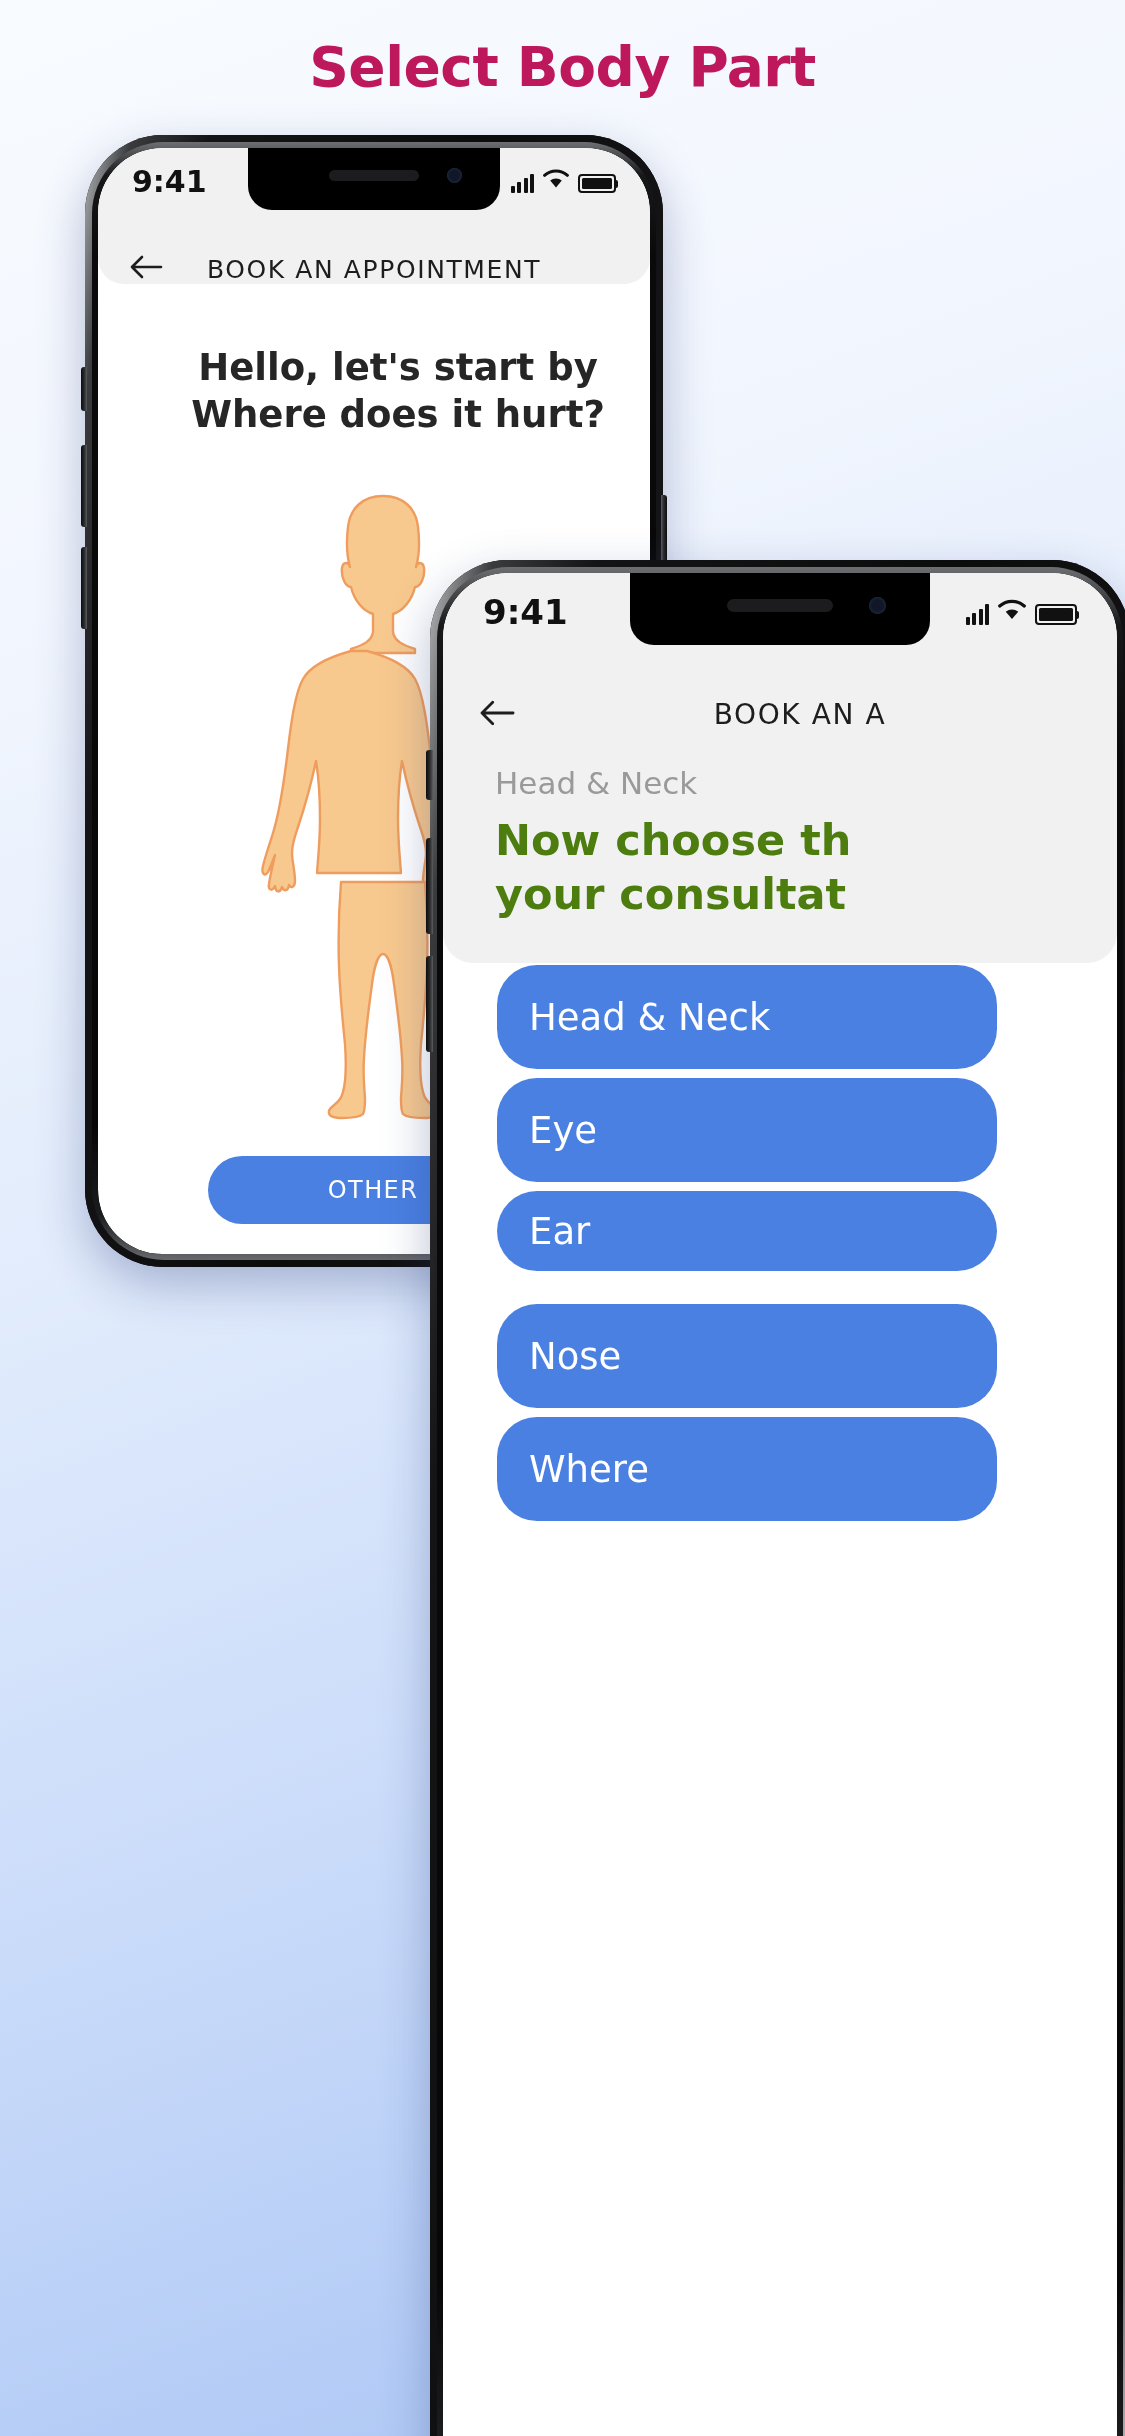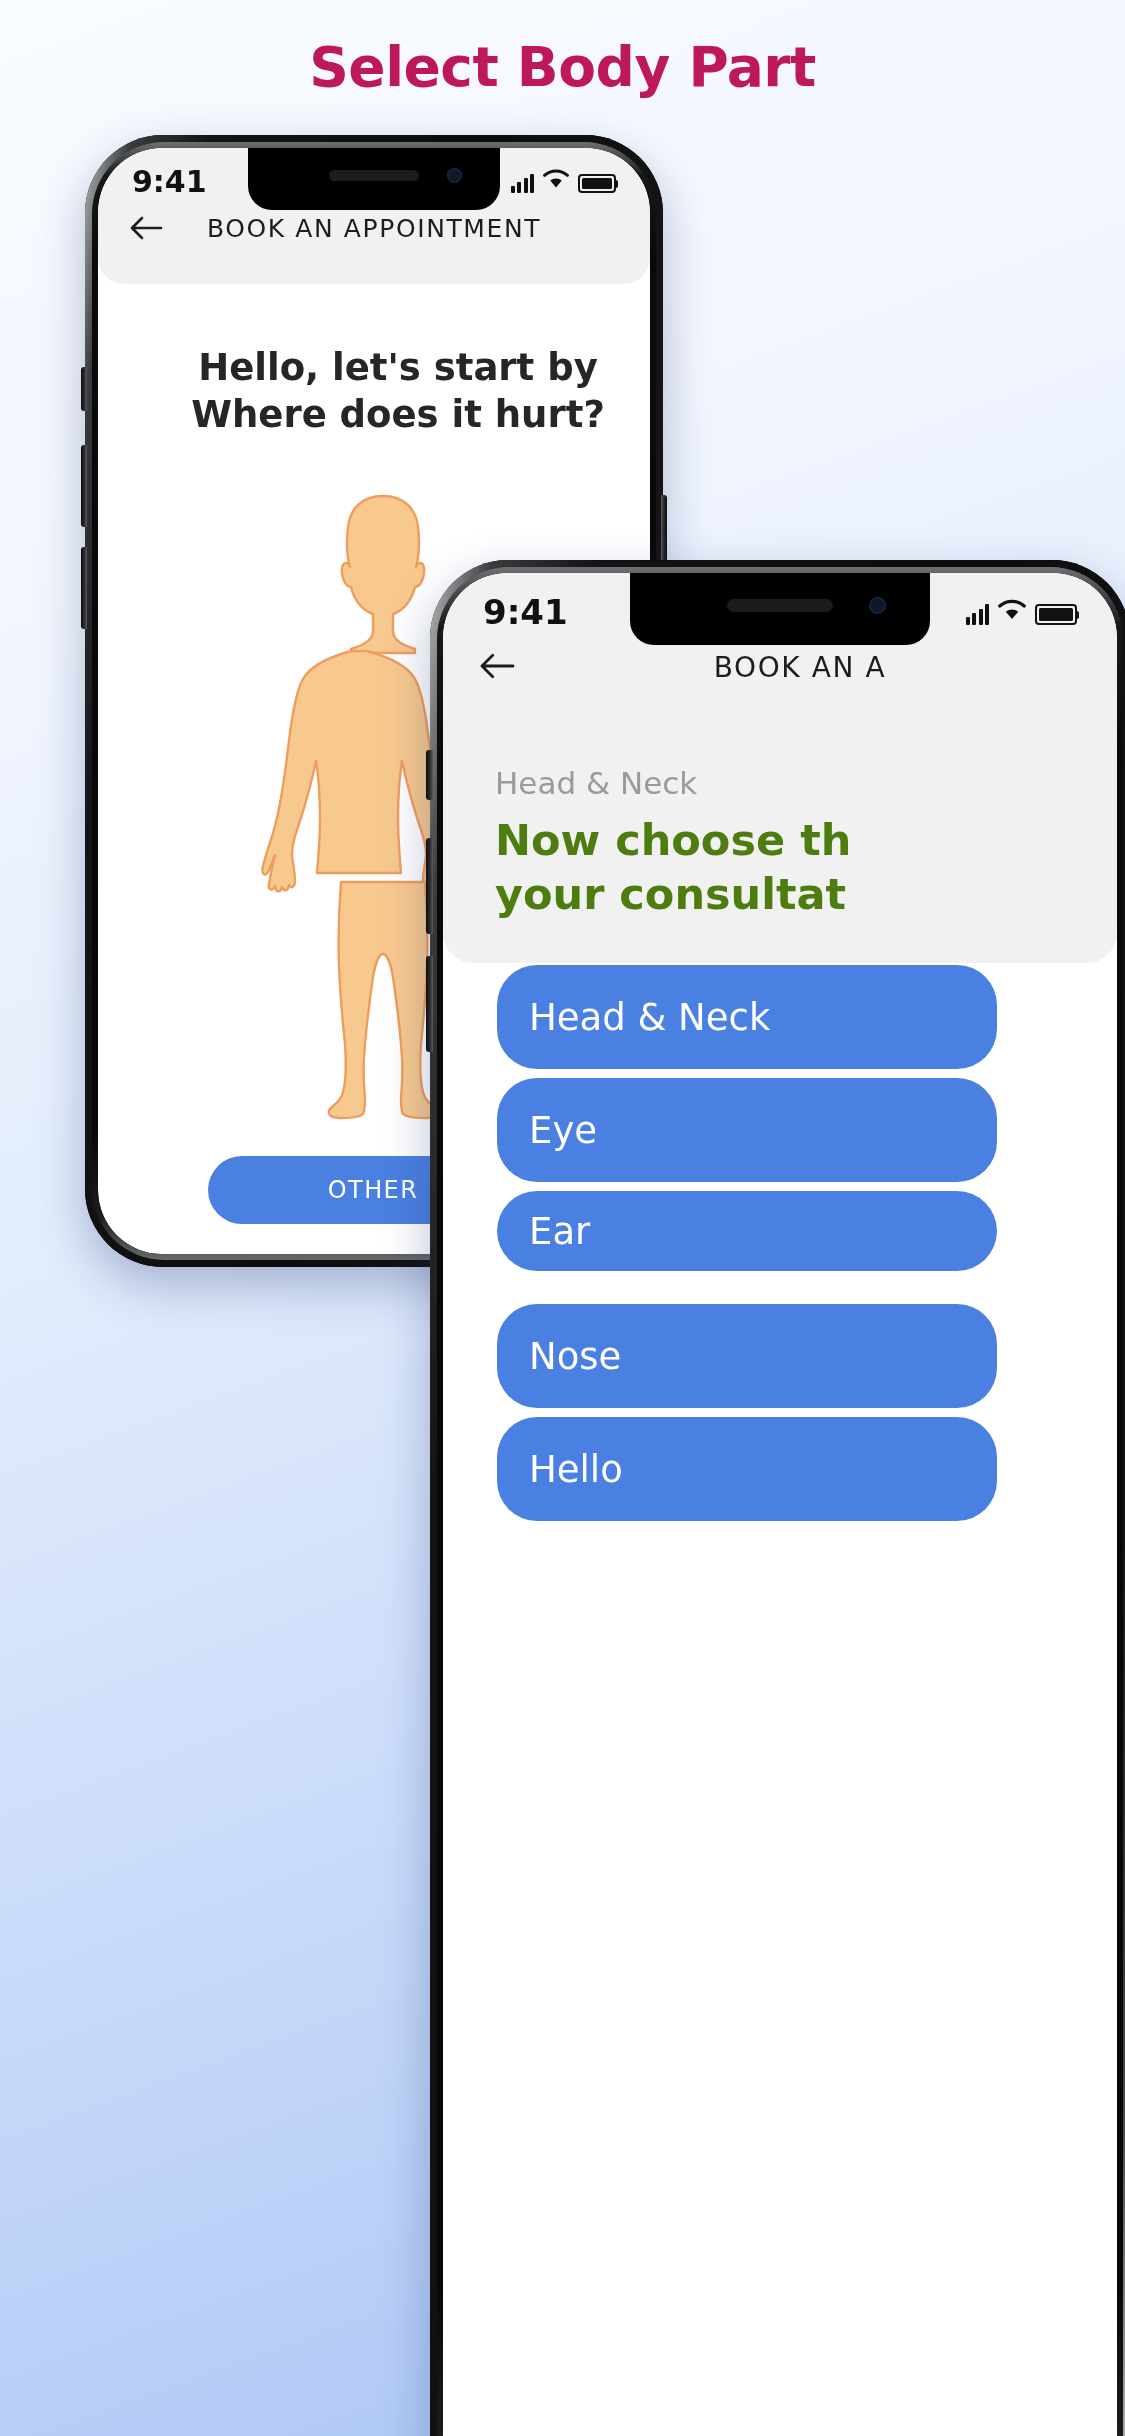--- a/index.html
+++ b/index.html
@@ -83,21 +83,21 @@
     display:flex; align-items:center;
   }
   .batt::after{ content:""; position:absolute; right:-4px; top:50%; transform:translateY(-50%);
     width:2.5px; height:8px; background:#111; border-radius:0 2px 2px 0;}
   .batt span{ display:block; background:#111; border-radius:1.5px; }
 
   
   .navbar {
     position:absolute; left:0; width:100%;
     background:#f1f1f1;
-    display:flex; align-items:flex-start;
+    display:flex; align-items:flex-end;
     border-bottom-left-radius:26px; border-bottom-right-radius:26px;
     z-index:4;
   }
   .nav-title {
     color:#1d1d1d; letter-spacing:1.6px; font-weight:normal;
     font-family:"DejaVu Sans",sans-serif;
   }
 
   
   .p1-heading {
@@ -328,17 +328,17 @@
         <div class="p2-title" style="font-size:43px;">
           <div>Now choose th</div>
           <div>your consultat</div>
         </div>
       </div>
 
       <button class="p2-option" style="left:54px; top:392px; width:500px; height:104px; font-size:37px; padding-left:32px; border:none;">Head &amp; Neck</button>
       <button class="p2-option" style="left:54px; top:505px; width:500px; height:104px; font-size:37px; padding-left:32px; border:none;">Eye</button>
       <button class="p2-option" style="left:54px; top:618px; width:500px; height:80px; font-size:37px; padding-left:32px; border:none;">Ear</button>
       <button class="p2-option" style="left:54px; top:731px; width:500px; height:104px; font-size:37px; padding-left:32px; border:none;text-align:right;">Nose</button>
-      <button class="p2-option" style="left:54px; top:844px; width:500px; height:104px; font-size:37px; padding-left:32px; border:none;">Hello</button>
+      <button class="p2-option" style="left:54px; top:844px; width:500px; height:104px; font-size:37px; padding-left:32px; border:none;">Where</button>
 
     </div>
   </div>
 </div>
 
 </body></html>

